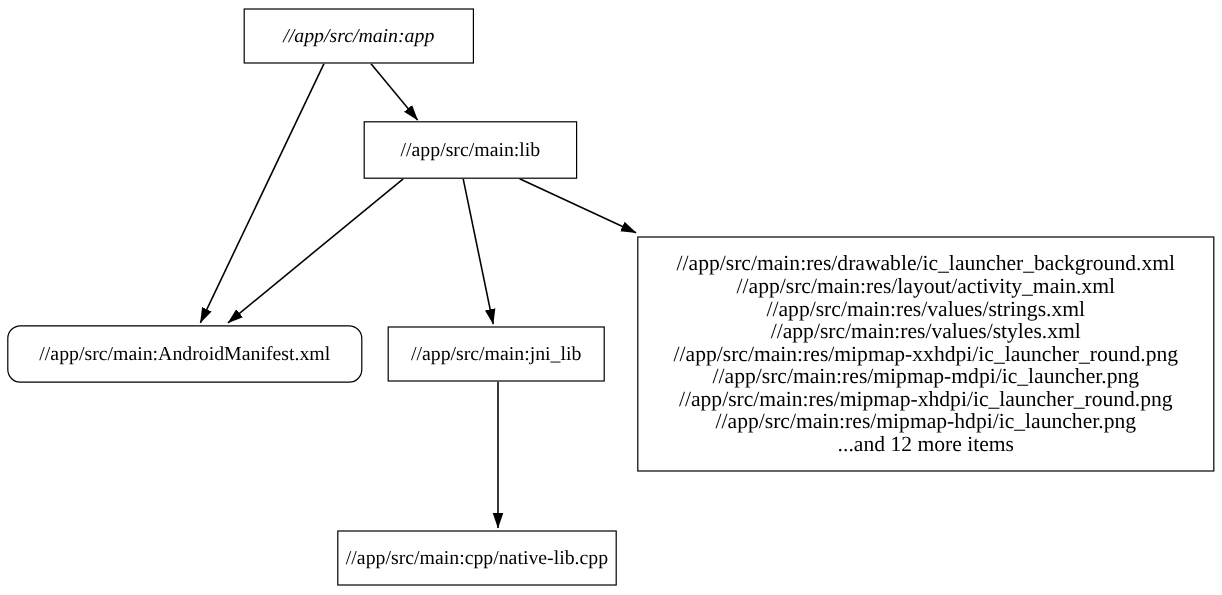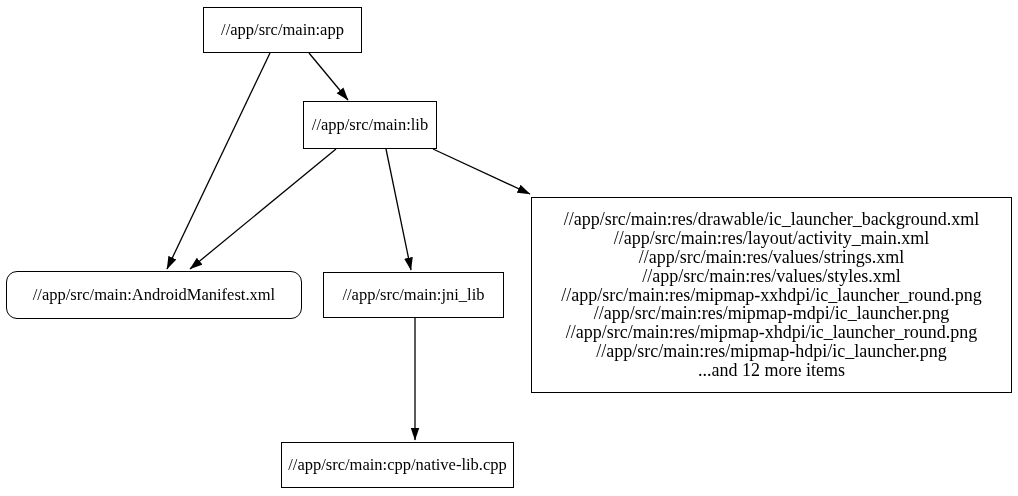--- a/index.html
+++ b/index.html
@@ -29,22 +29,22 @@
     border: 1px solid #000000;
     background: #ffffff;
     display: flex;
     align-items: center;
     justify-content: center;
     text-align: center;
     font-size: 16.5px;
     line-height: 1.1;
     white-space: nowrap;
   }
-  .node-app            { left: 203px; top: 7px;   width: 159px; height: 46px; }
-  .node-lib            { left: 303px; top: 101px; width: 134px; height: 48px; }
+  .node-app            { left: 203px; top: 7px;   width: 192px; height: 46px; font-style: italic; }
+  .node-lib            { left: 303px; top: 101px; width: 178px; height: 48px; }
   .node-manifest       { left: 6px;   top: 271px; width: 296px; height: 48px; border-radius: 11px; }
   .node-jni-lib        { left: 323px; top: 272px; width: 181px; height: 46px; text-align: center; }
   .node-native-lib-cpp { left: 281px; top: 442px; width: 233px; height: 46px; }
   .node-res-group {
     left: 531px; top: 197px; width: 481px; height: 196px;
     flex-direction: column;
     justify-content: center;
   }
   .res-line {
     font-size: 18px;

